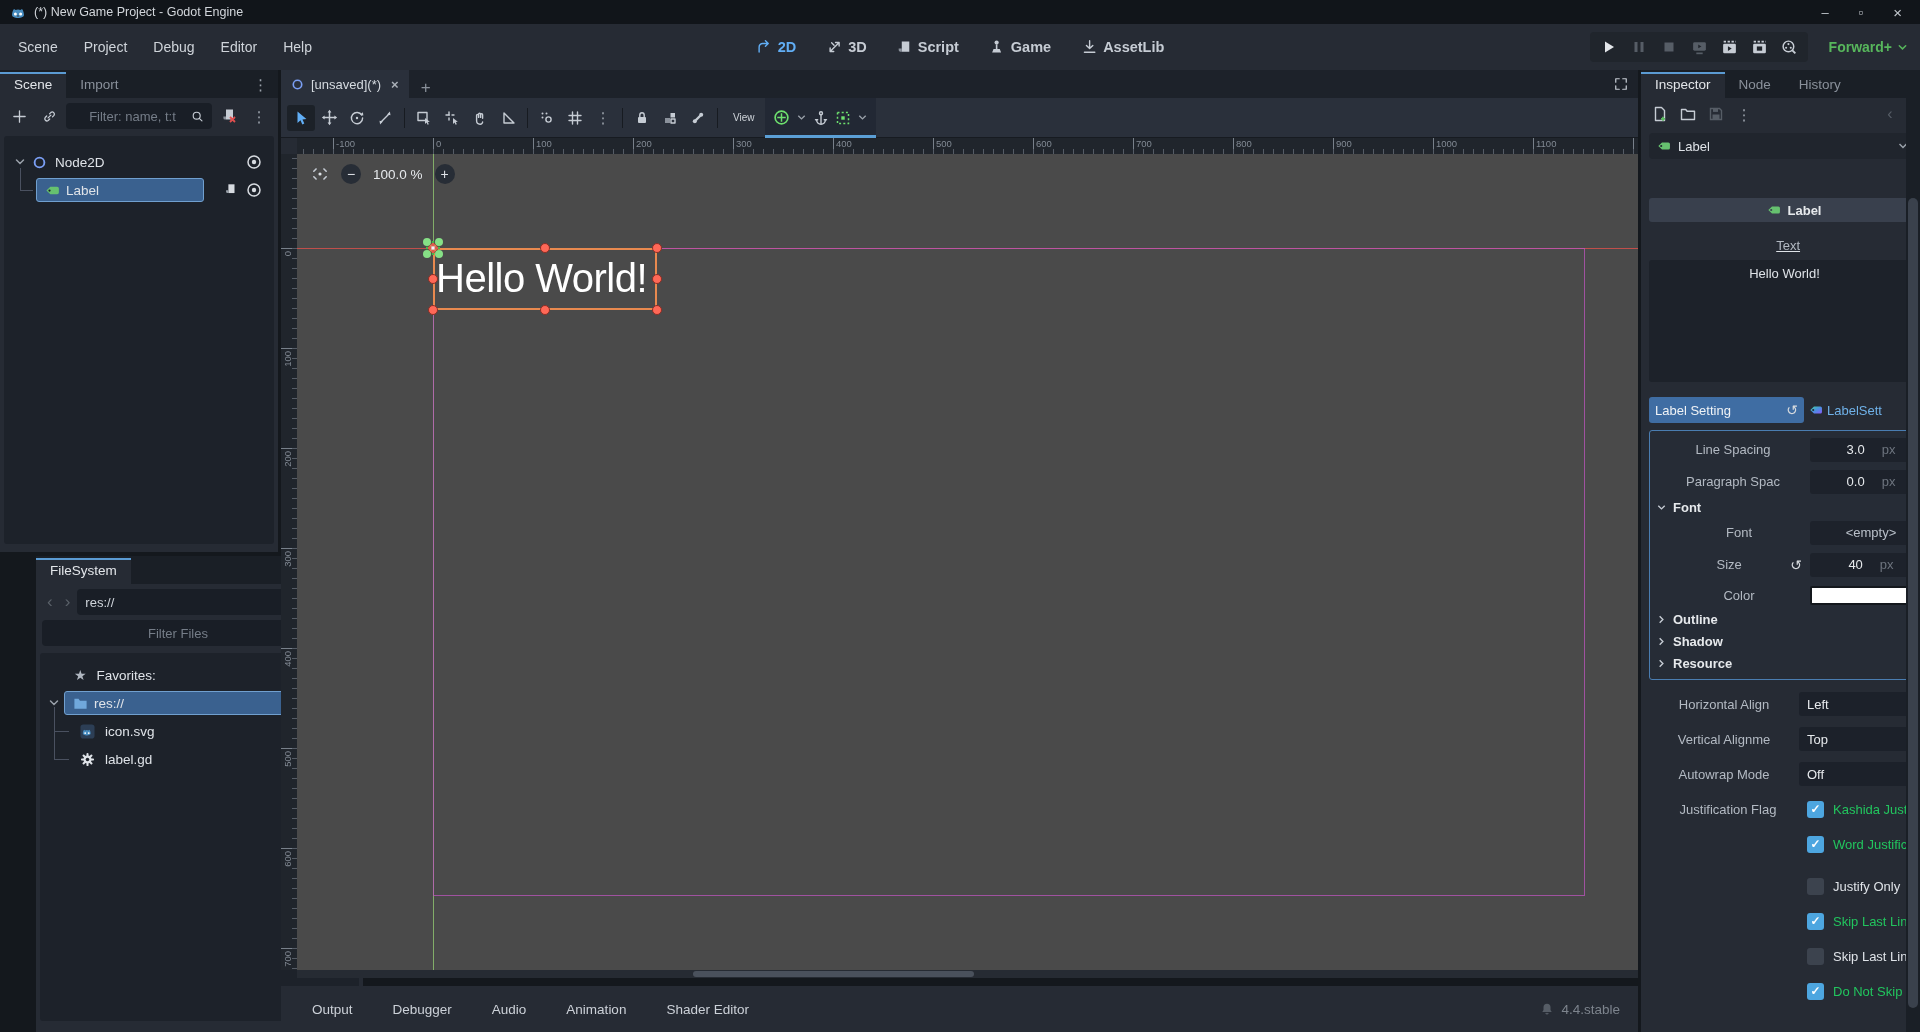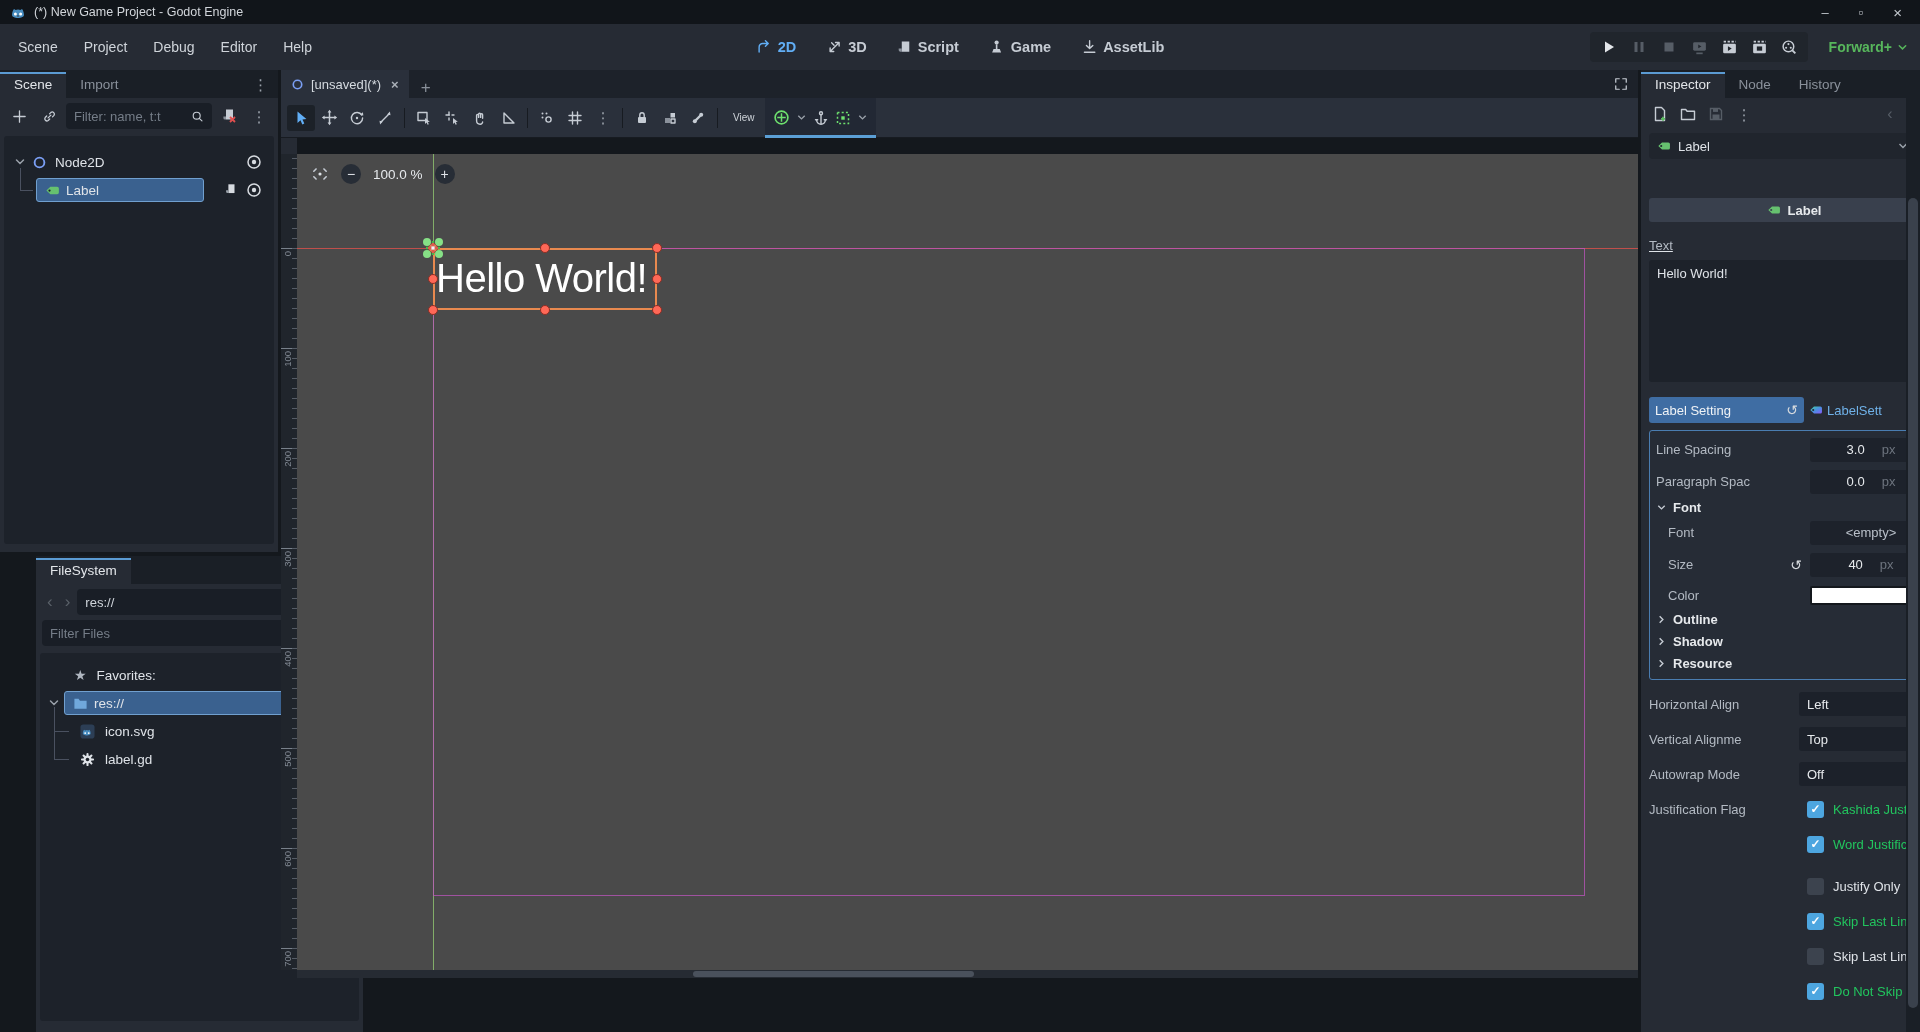--- a/index.html
+++ b/index.html
@@ -1,17 +1,17 @@
 <!DOCTYPE html>
 <html><head>
 <meta charset="utf-8">
 <style>
   html,body{margin:0;padding:0;background:#0e1115;}
   .app{position:relative;width:1920px;height:1032px;background:#14181d;overflow:hidden;
-       font-family:"Liberation Sans",sans-serif;color:#dfe3e8;font-size:13px;
+       font-family:"Liberation Sans",sans-serif;color:#dfe3e8;font-size:13px;text-align:center;
        -webkit-font-smoothing:antialiased;}
   .abs{position:absolute;}
   svg{display:block;}
   .ic{stroke:#c6ccd4;stroke-width:1.4;fill:none;stroke-linecap:round;stroke-linejoin:round;}
   .ibtn{display:flex;align-items:center;justify-content:center;width:26px;height:26px;border-radius:3px;}
   .vsep{width:1px;height:20px;background:#171b21;margin:0 5px;}
   
   .titlebar{left:0;top:0;width:1920px;height:24px;background:#11151a;display:flex;align-items:center;padding:0 10px;box-sizing:border-box;}
   .titlebar .title{margin-left:8px;font-size:12.5px;color:#d2d6db;}
   .winbtns{margin-left:auto;display:flex;gap:30px;align-items:center;color:#c3c8ce;font-size:13px;padding-right:8px;}
@@ -515,20 +515,37 @@
       <span>
           <svg width="11" height="11" viewBox="0 0 12 12">
             <path d="M2.5 4l3.5 3.5L9.5 4" stroke="#9aa1aa" stroke-width="1.5" fill="none"></path>
           </svg>
         </span>
       <span class="underline"></span>
     </div>
   </div>
 
   <div class="abs" style="left:281px;top:138px;width:16px;height:16px;background:#262b34;"></div>
+  <div class="ruler" style="left:297px;top:138px;width:1341px;height:16px;
+       background-image:repeating-linear-gradient(to right,#555c66 0 1px,transparent 1px 10px),repeating-linear-gradient(to right,#78808a 0 1px,transparent 1px 100px);
+       background-size:1400px 5px,1400px 16px;background-position:6px bottom,36px bottom;background-repeat:no-repeat;">
+      <span class="rnum" style="left: 39px;">-100</span>
+      <span class="rnum" style="left: 139px;">0</span>
+      <span class="rnum" style="left: 239px;">100</span>
+      <span class="rnum" style="left: 339px;">200</span>
+      <span class="rnum" style="left: 439px;">300</span>
+      <span class="rnum" style="left: 539px;">400</span>
+      <span class="rnum" style="left: 639px;">500</span>
+      <span class="rnum" style="left: 739px;">600</span>
+      <span class="rnum" style="left: 839px;">700</span>
+      <span class="rnum" style="left: 939px;">800</span>
+      <span class="rnum" style="left: 1039px;">900</span>
+      <span class="rnum" style="left: 1139px;">1000</span>
+      <span class="rnum" style="left: 1239px;">1100</span>
+    </div>
   <div class="ruler" style="left:281px;top:154px;width:16px;height:816px;
        background-image:repeating-linear-gradient(to bottom,#555c66 0 1px,transparent 1px 10px),repeating-linear-gradient(to bottom,#78808a 0 1px,transparent 1px 100px);
        background-size:5px 900px,16px 900px;background-position:right 0px top 4px,right 0px top 94px;background-repeat:no-repeat;">
       <span class="rnum-v" style="top: 97px;">0</span>
       <span class="rnum-v" style="top: 197px;">100</span>
       <span class="rnum-v" style="top: 297px;">200</span>
       <span class="rnum-v" style="top: 397px;">300</span>
       <span class="rnum-v" style="top: 497px;">400</span>
       <span class="rnum-v" style="top: 597px;">500</span>
       <span class="rnum-v" style="top: 697px;">600</span>
@@ -574,20 +591,38 @@
       <span class="zoombtn">−</span>
       <span style="color:#e6e9ec;font-size:13.5px;">100.0 %</span>
       <span class="zoombtn">+</span>
     </div>
   </div>
 
   <div class="hscroll" style="left:297px;top:970px;width:1341px;height:8px;">
     <div class="thumb" style="left:396px;width:281px;"></div>
   </div>
 
+  <div class="bottombar" style="left:281px;top:986px;width:1357px;height:46px;">
+    <div style="display:flex;gap:14px;">
+        <span class="bpanel">Output</span>
+        <span class="bpanel">Debugger</span>
+        <span class="bpanel">Audio</span>
+        <span class="bpanel">Animation</span>
+        <span class="bpanel">Shader Editor</span>
+      </div>
+    <div class="version">
+      <span>
+          <svg width="14" height="14" viewBox="0 0 16 16">
+            <path d="M8 2a4 4 0 00-4 4v3l-1.4 2.4h10.8L12 9V6a4 4 0 00-4-4z" fill="#565d66"></path>
+            <path d="M6.6 12.6a1.5 1.5 0 002.8 0" stroke="#565d66" stroke-width="1.3" fill="none"></path>
+          </svg>
+        </span>
+      <span>4.4.stable</span>
+    </div>
+  </div>
 
   <div class="abs panel" style="left:1641px;top:70px;width:310px;height:962px;">
     <div class="itabs">
       <div class="dtab active">Inspector</div>
       <div class="dtab">Node</div>
       <div class="dtab">History</div>
       <div style="margin-left:auto;padding:6px 8px;" class="dots">⋮</div>
     </div>
     <div class="insp-toolbar">
       <div class="ibtn">

